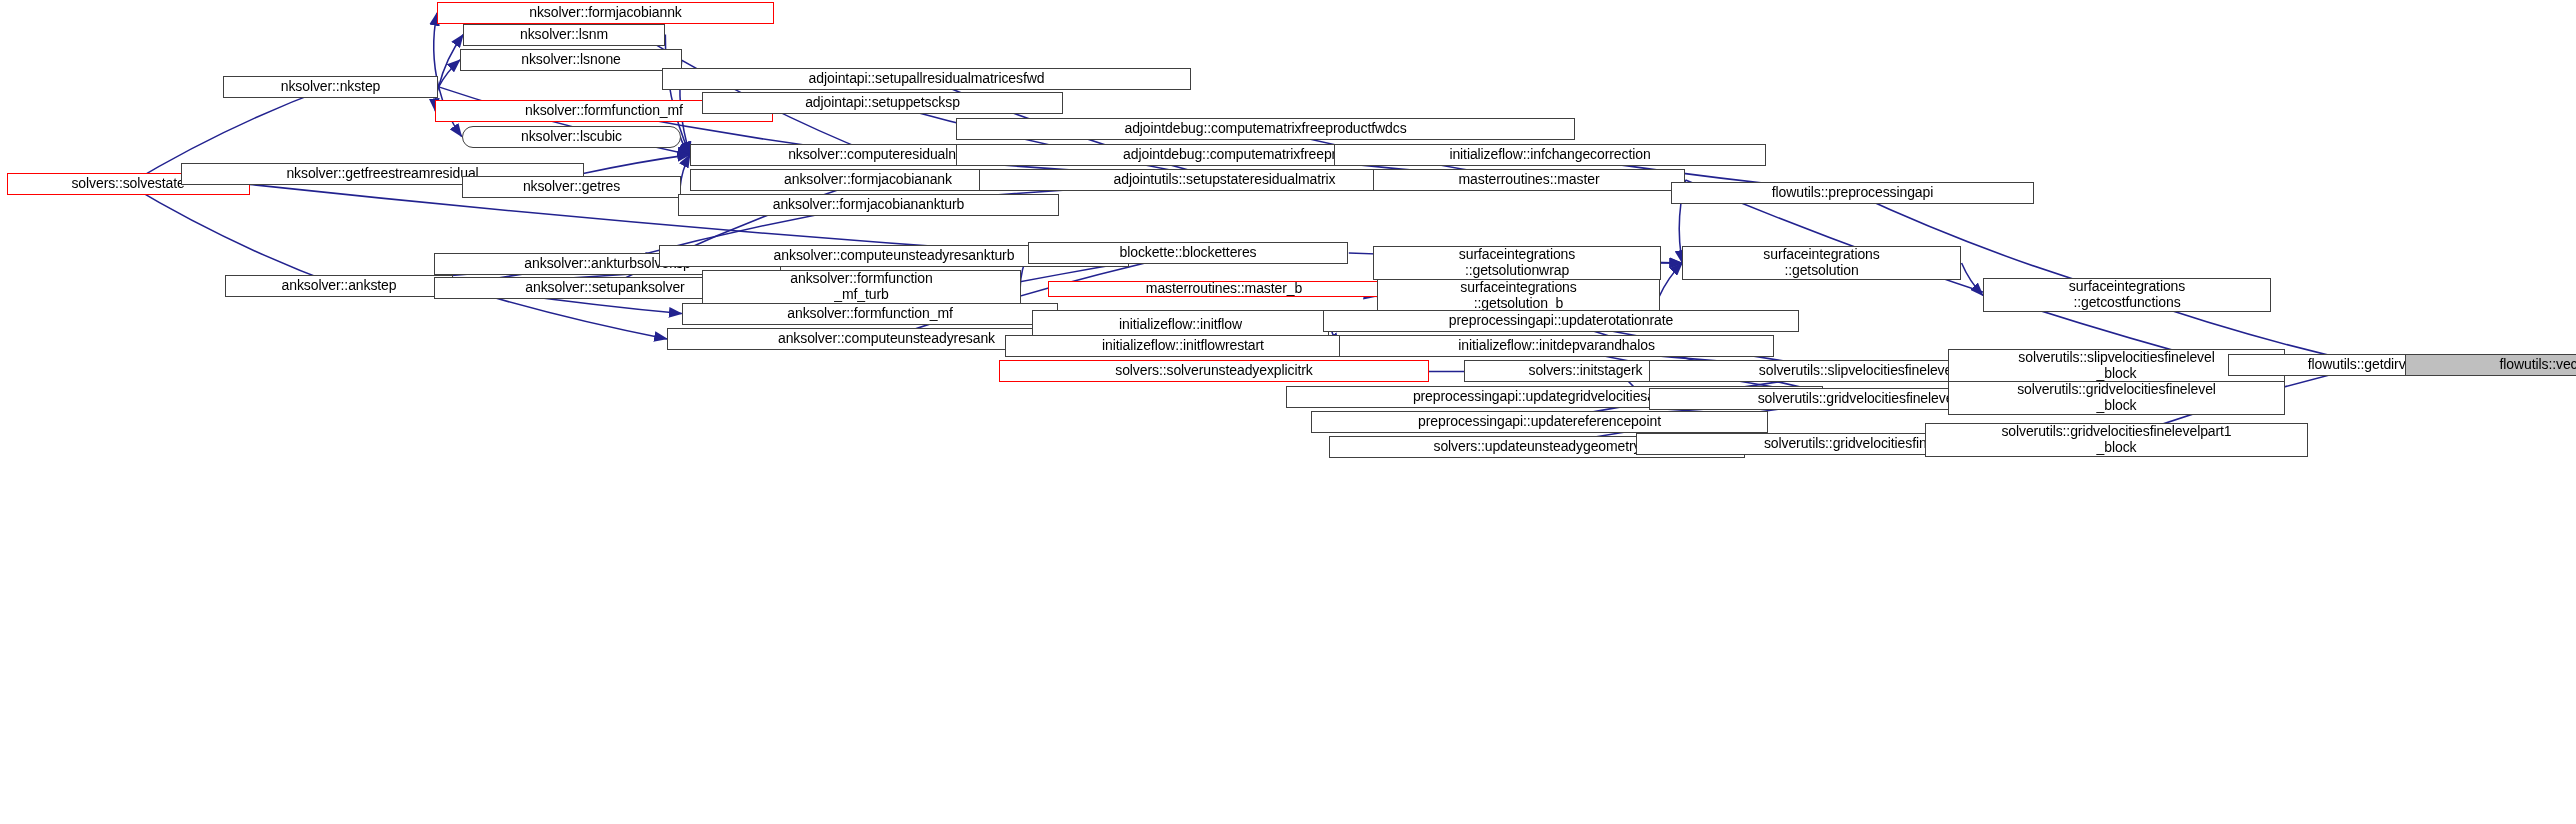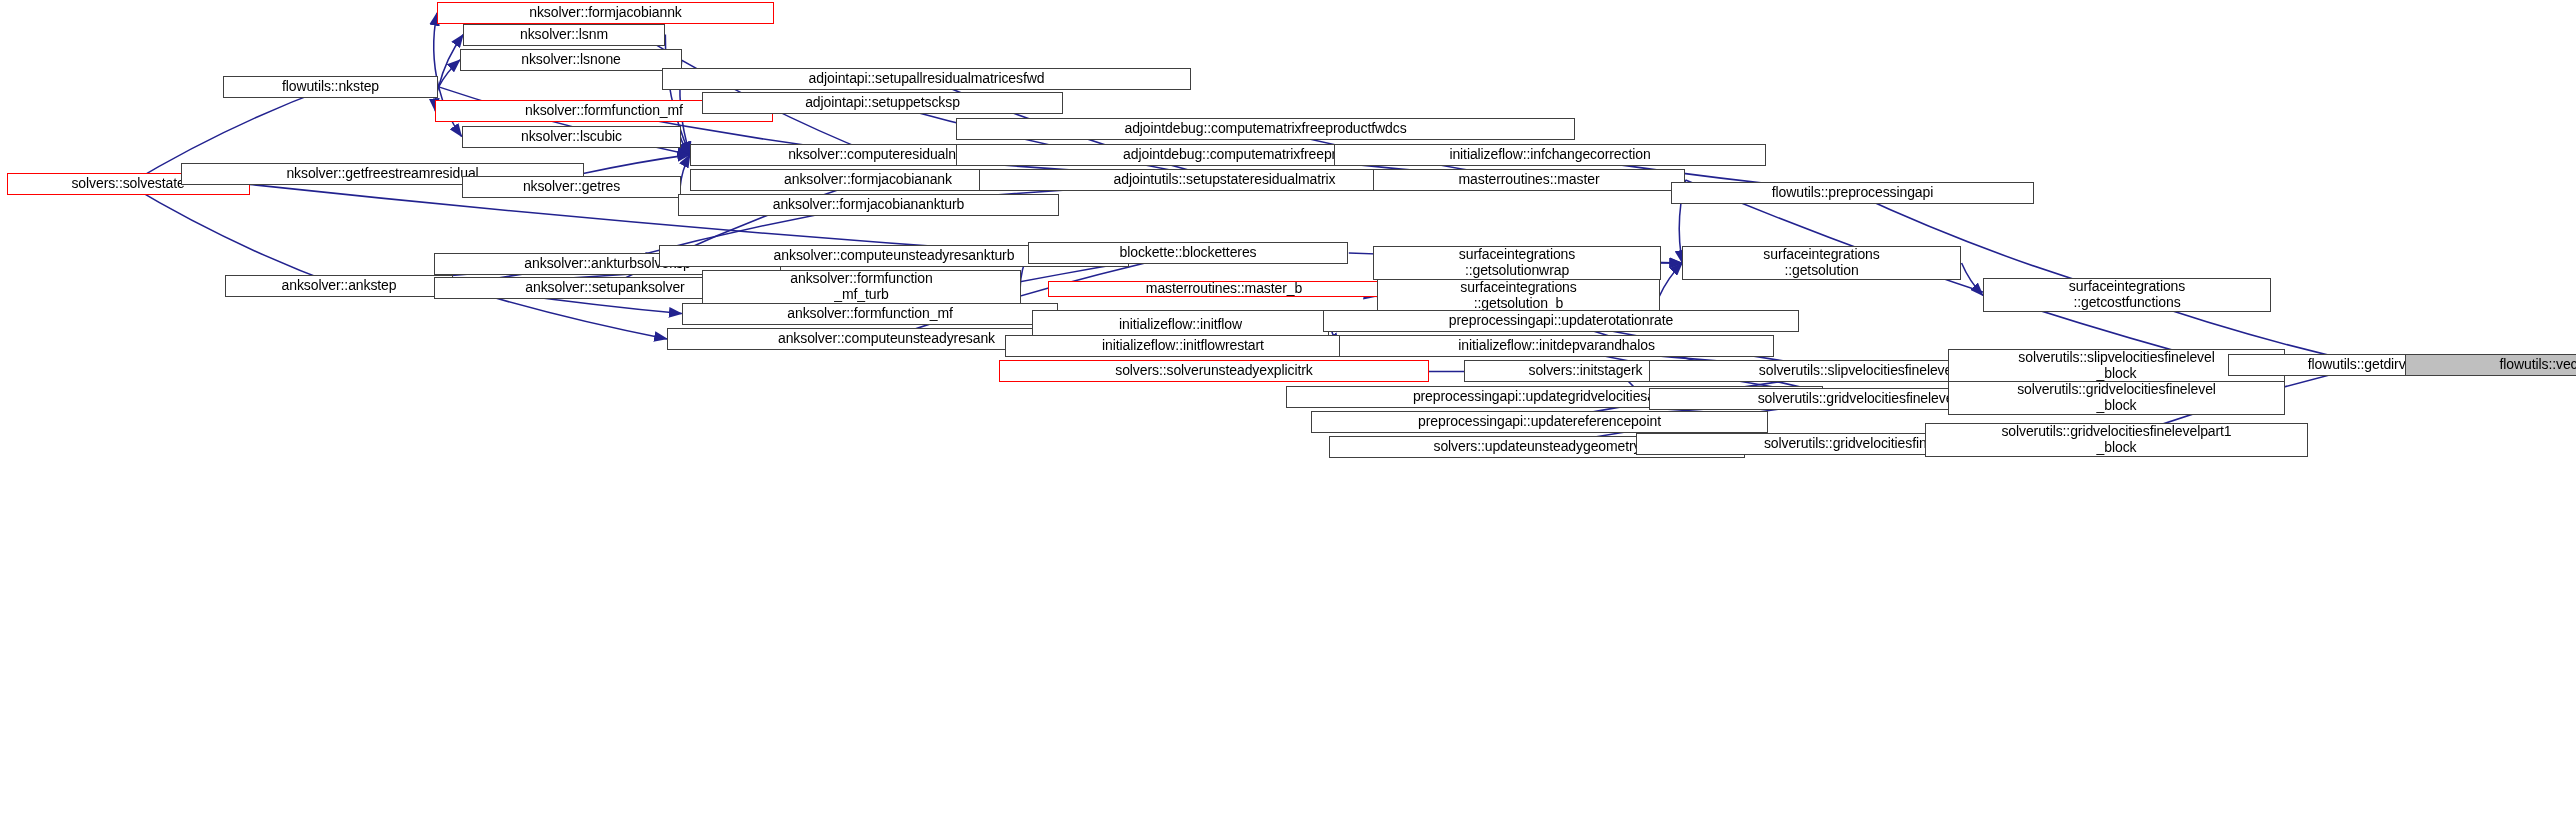--- a/index.html
+++ b/index.html
@@ -107,28 +107,28 @@
       <path d="M1701.559948979592,495 Q1891.173293021606,492.56002447300983 2080.795918367347,491" fill="none" stroke="#22228f" stroke-width="1.7" marker-end="url(#ah)"></path>
       <path d="M2056.2410714285716,411 Q2199.91862142407,407.34014379818007 2343.623724489796,405" fill="none" stroke="#22228f" stroke-width="1.7" marker-end="url(#ah)"></path>
       <path d="M2056.2410714285716,442 Q2199.932015196575,441.3900006659439 2343.623724489796,441" fill="none" stroke="#22228f" stroke-width="1.7" marker-end="url(#ah)"></path>
       <path d="M2080.795918367347,491 Q2212.2031258044094,488.56005094770296 2343.623724489796,487" fill="none" stroke="#22228f" stroke-width="1.7" marker-end="url(#ah)"></path>
       <path d="M2343.623724489796,405 Q2484.5863445230525,404.3900006919716 2625.5497448979595,404" fill="none" stroke="#22228f" stroke-width="1.7" marker-end="url(#ah)"></path>
       <path d="M2343.623724489796,441 Q2484.057128957196,418.46460438572944 2625.5497448979595,404" fill="none" stroke="#22228f" stroke-width="1.7" marker-end="url(#ah)"></path>
       <path d="M2343.623724489796,487 Q2482.0082521860004,436.74167093809723 2625.5497448979595,404" fill="none" stroke="#22228f" stroke-width="1.7" marker-end="url(#ah)"></path>
       <path d="M2625.5497448979595,404 Q2735.137117346939,404 2844.7244897959185,404" fill="none" stroke="#22228f" stroke-width="1.7" marker-end="url(#ah)"></path>
     </svg>
 <div class="node red" style="left: 6.6px; top: 173px; width: 243px; height: 22px;"><span>solvers::solvestate</span></div>
-    <div class="node" style="left: 223px; top: 76px; width: 215px; height: 22px;"><span>flowutils::nkstep</span></div>
+    <div class="node" style="left: 223px; top: 76px; width: 215px; height: 22px;"><span>nksolver::nkstep</span></div>
     <div class="node" style="left: 181px; top: 163px; width: 403px; height: 22px;"><span>nksolver::getfreestreamresidual</span></div>
     <div class="node" style="left: 225px; top: 275px; width: 228px; height: 22px;"><span>anksolver::ankstep</span></div>
     <div class="node red" style="left: 437px; top: 1.8px; width: 337px; height: 22px; justify-content: flex-end;"><span>nksolver::formjacobiannk</span></div>
     <div class="node" style="left: 463px; top: 23.5px; width: 202px; height: 22px;"><span>nksolver::lsnm</span></div>
     <div class="node" style="left: 460px; top: 49px; width: 222px; height: 22px;"><span>nksolver::lsnone</span></div>
     <div class="node red" style="left: 435px; top: 100px; width: 338px; height: 22px;"><span>nksolver::formfunction_mf</span></div>
-    <div class="node" style="left: 462px; top: 126px; width: 219px; height: 22px;"><span>nksolver::lscubic</span></div>
+    <div class="node" style="left: 462px; top: 126px; width: 219px; height: 22px; border-radius: 11px;"><span>nksolver::lscubic</span></div>
     <div class="node" style="left: 462px; top: 176px; width: 219px; height: 22px;"><span>nksolver::getres</span></div>
     <div class="node" style="left: 434px; top: 253px; width: 347px; height: 22px;"><span>anksolver::ankturbsolveksp</span></div>
     <div class="node" style="left: 434px; top: 277px; width: 342px; height: 22px;"><span>anksolver::setupanksolver</span></div>
     <div class="node" style="left: 662px; top: 68px; width: 529px; height: 22px;"><span>adjointapi::setupallresidualmatricesfwd</span></div>
     <div class="node" style="left: 702px; top: 92px; width: 361px; height: 22px;"><span>adjointapi::setuppetscksp</span></div>
     <div class="node" style="left: 690px; top: 144px; width: 371px; height: 22px;"><span>nksolver::computeresidualnk</span></div>
     <div class="node" style="left: 690px; top: 169px; width: 356px; height: 22px;"><span>anksolver::formjacobianank</span></div>
     <div class="node" style="left: 678px; top: 194px; width: 381px; height: 22px;"><span>anksolver::formjacobianankturb</span></div>
     <div class="node" style="left: 659px; top: 245px; width: 470px; height: 22px;"><span>anksolver::computeunsteadyresankturb</span></div>
     <div class="node" style="left: 702px; top: 270px; width: 319px; height: 34px;"><span>anksolver::formfunction

